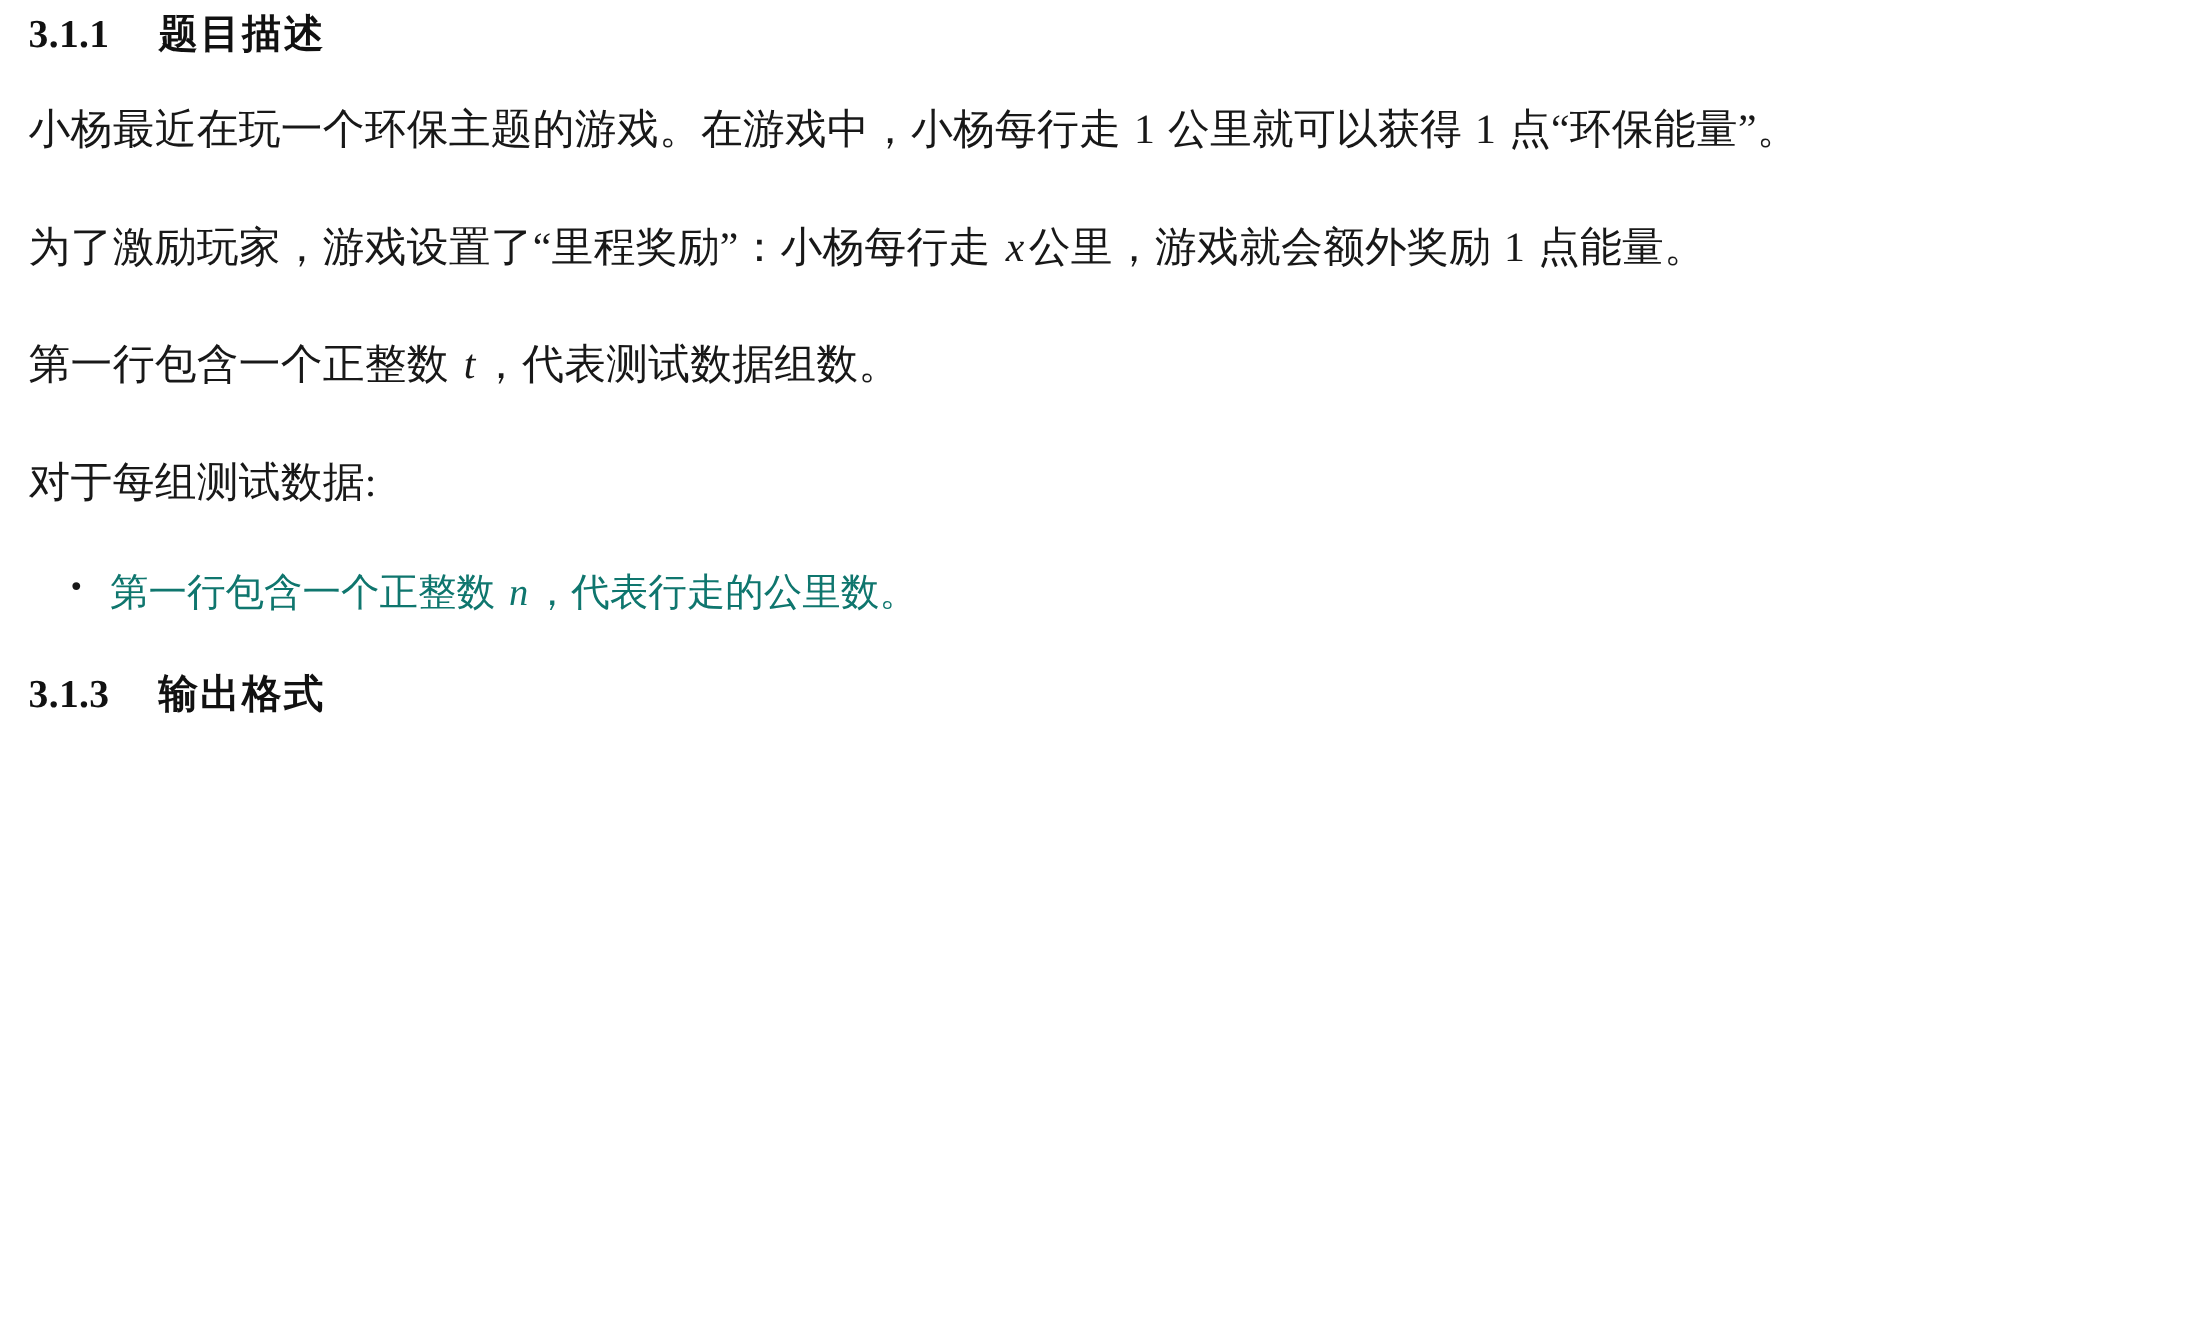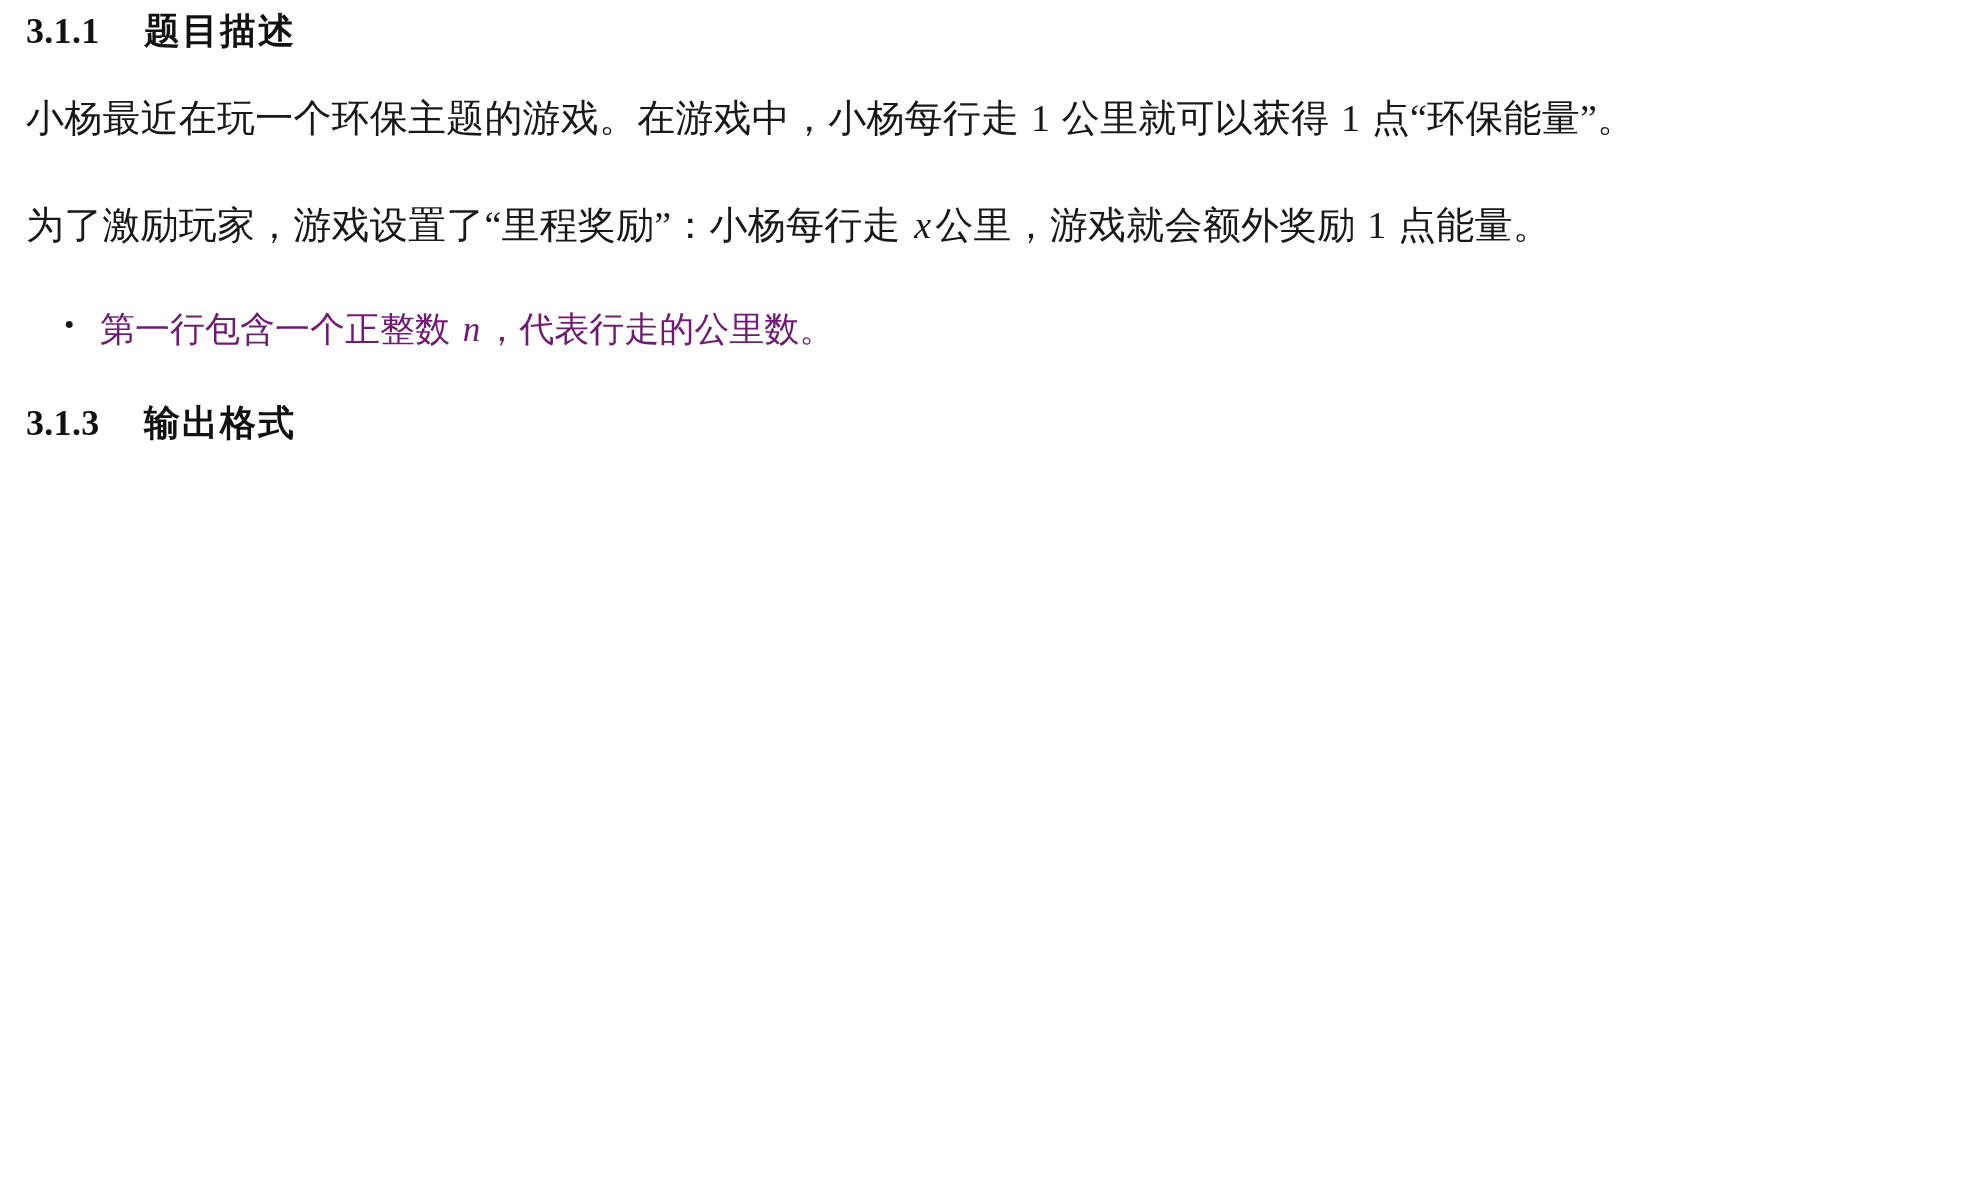--- a/index.html
+++ b/index.html
@@ -63,21 +63,21 @@
   ul.bullets {
     margin: 0 0 46px 0;
     padding-left: 74px;
     list-style: none;
   }
   ul.bullets li {
     font-size: 35px;
     line-height: 1.45;
     margin-bottom: 26px;
     position: relative;
-    color: #701a75;
+    color: #0f766e;
   }
   ul.bullets li::before {
     content: "\2022";
     position: absolute;
     left: -36px;
     top: -2px;
     font-size: 30px;
     color: #181818;
   }
 </style>
@@ -89,21 +89,23 @@
   <div class="heading-row">
     <h3 class="section-heading"><span class="heading-num">3.1.1</span><span class="heading-text">题目描述</span></h3>
   </div>
 
   <p class="para">小杨最近在玩一个环保主题的游戏。在游戏中，小杨每行走 <span class="num">1</span> 公里就可以获得 <span class="num">1</span> 点“环保能量”。</p>
 
   <p class="para">为了激励玩家，游戏设置了“里程奖励”：小杨每行走 <span class="mathvar">x</span>公里，游戏就会额外奖励 <span class="num">1</span> 点能量。</p>
 
 
 
+  <p class="para">第一行包含一个正整数 <span class="mathvar">t</span>，代表测试数据组数。</p>
 
+  <p class="para tight">对于每组测试数据:</p>
 
   <ul class="bullets">
     <li>第一行包含一个正整数 <span class="mathvar">n</span>，代表行走的公里数。</li>
   </ul>
 
   <div class="heading-row">
     <h3 class="section-heading"><span class="heading-num">3.1.3</span><span class="heading-text">输出格式</span></h3>
   </div>
 
 

